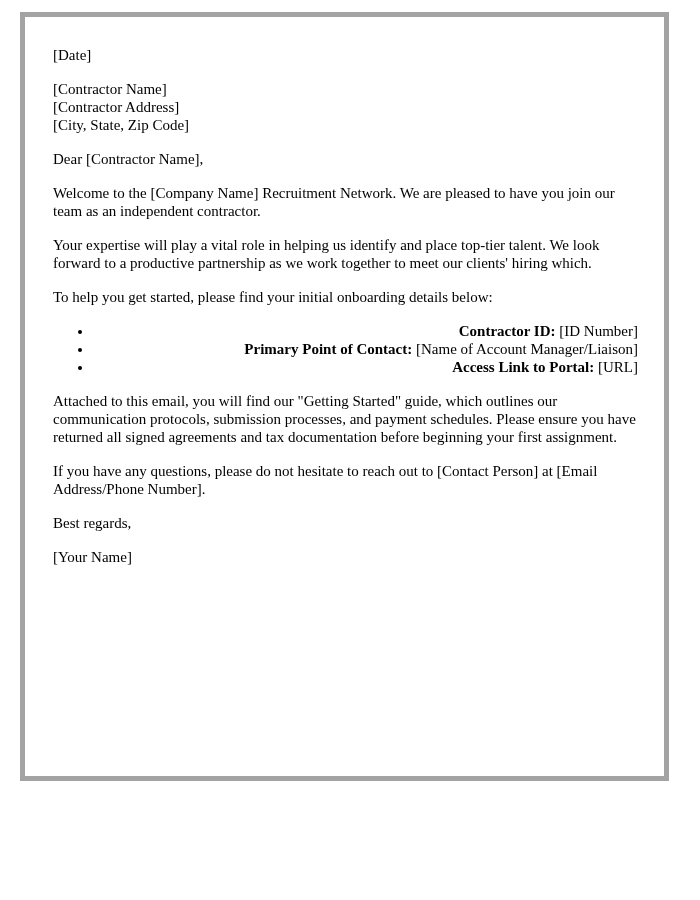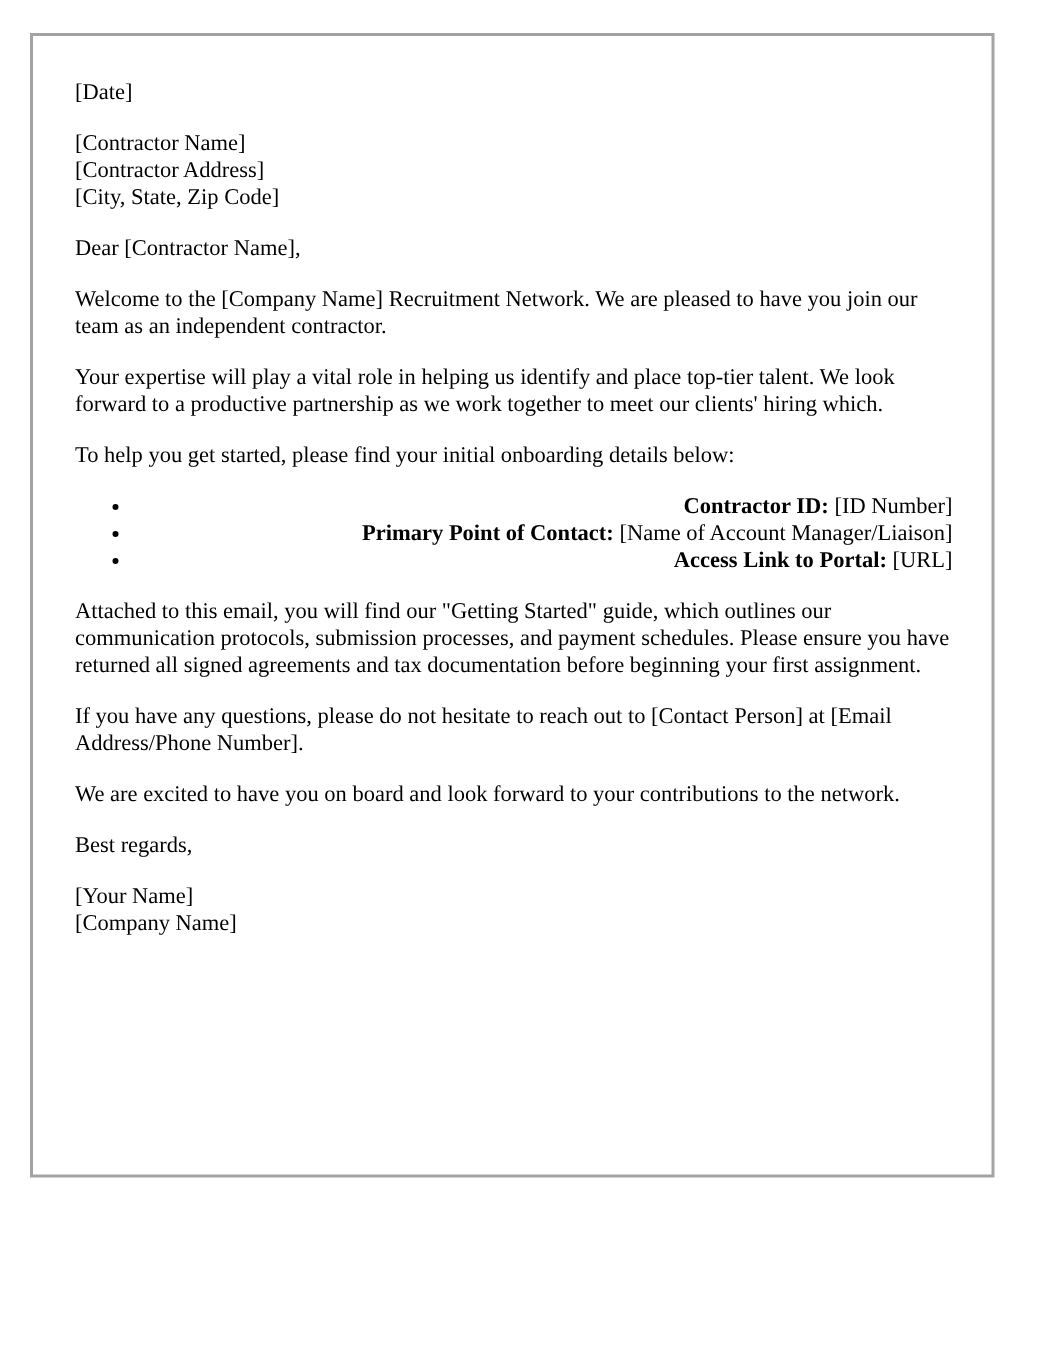--- a/index.html
+++ b/index.html
@@ -1,21 +1,21 @@
 <!DOCTYPE html>
 <html><head>
 <meta charset="utf-8">
 <style>
   html, body { margin: 0; padding: 0; background: #ffffff; }
   body { width: 700px; height: 900px; position: relative; }
   .letter {
     position: absolute;
-    left: 20px; top: 22px;
+    left: 20px; top: 12px;
     width: 639px; height: 759px;
-    border: 2px solid #a3a3a3;
+    border: 5px solid #a3a3a3;
     box-sizing: content-box;
     font-family: "Liberation Serif", "DejaVu Serif", serif;
     font-size: 15px;
     line-height: 18px;
     color: #000000;
   }
   .inner { position: absolute; left: 28px; top: 29px; right: 26px; }
   p { margin: 0 0 16px 0; }
   ul { margin: 0 0 16px 0; padding-left: 40px; }
   li { margin: 0; text-align: right; }
@@ -40,22 +40,20 @@
     <p>To help you get started, please find your initial onboarding details below:</p>
 
     <ul>
       <li><b>Contractor ID:</b><span> [ID Number]</span></li>
       <li><b>Primary Point of Contact:</b><span> [Name of Account Manager/Liaison]</span></li>
       <li><b>Access Link to Portal:</b><span> [URL]</span></li>
     </ul>
 
     <p>Attached to this email, you will find our "Getting Started" guide, which outlines our communication protocols, submission processes, and payment schedules. Please ensure you have returned all signed agreements and tax documentation before beginning your first assignment.</p>
     <p>If you have any questions, please do not hesitate to reach out to [Contact Person] at [Email Address/Phone Number].</p>
-    <p>We are excited to have you on board and look forward to your contributions to the network.</p>
 
     <p>Best regards,</p>
 
     <p class="block">
       <span style="display:block">[Your Name]</span>
-      <span style="display:block">[Company Name]</span>
     </p>
   </div>
 </div>
 
 </body></html>

